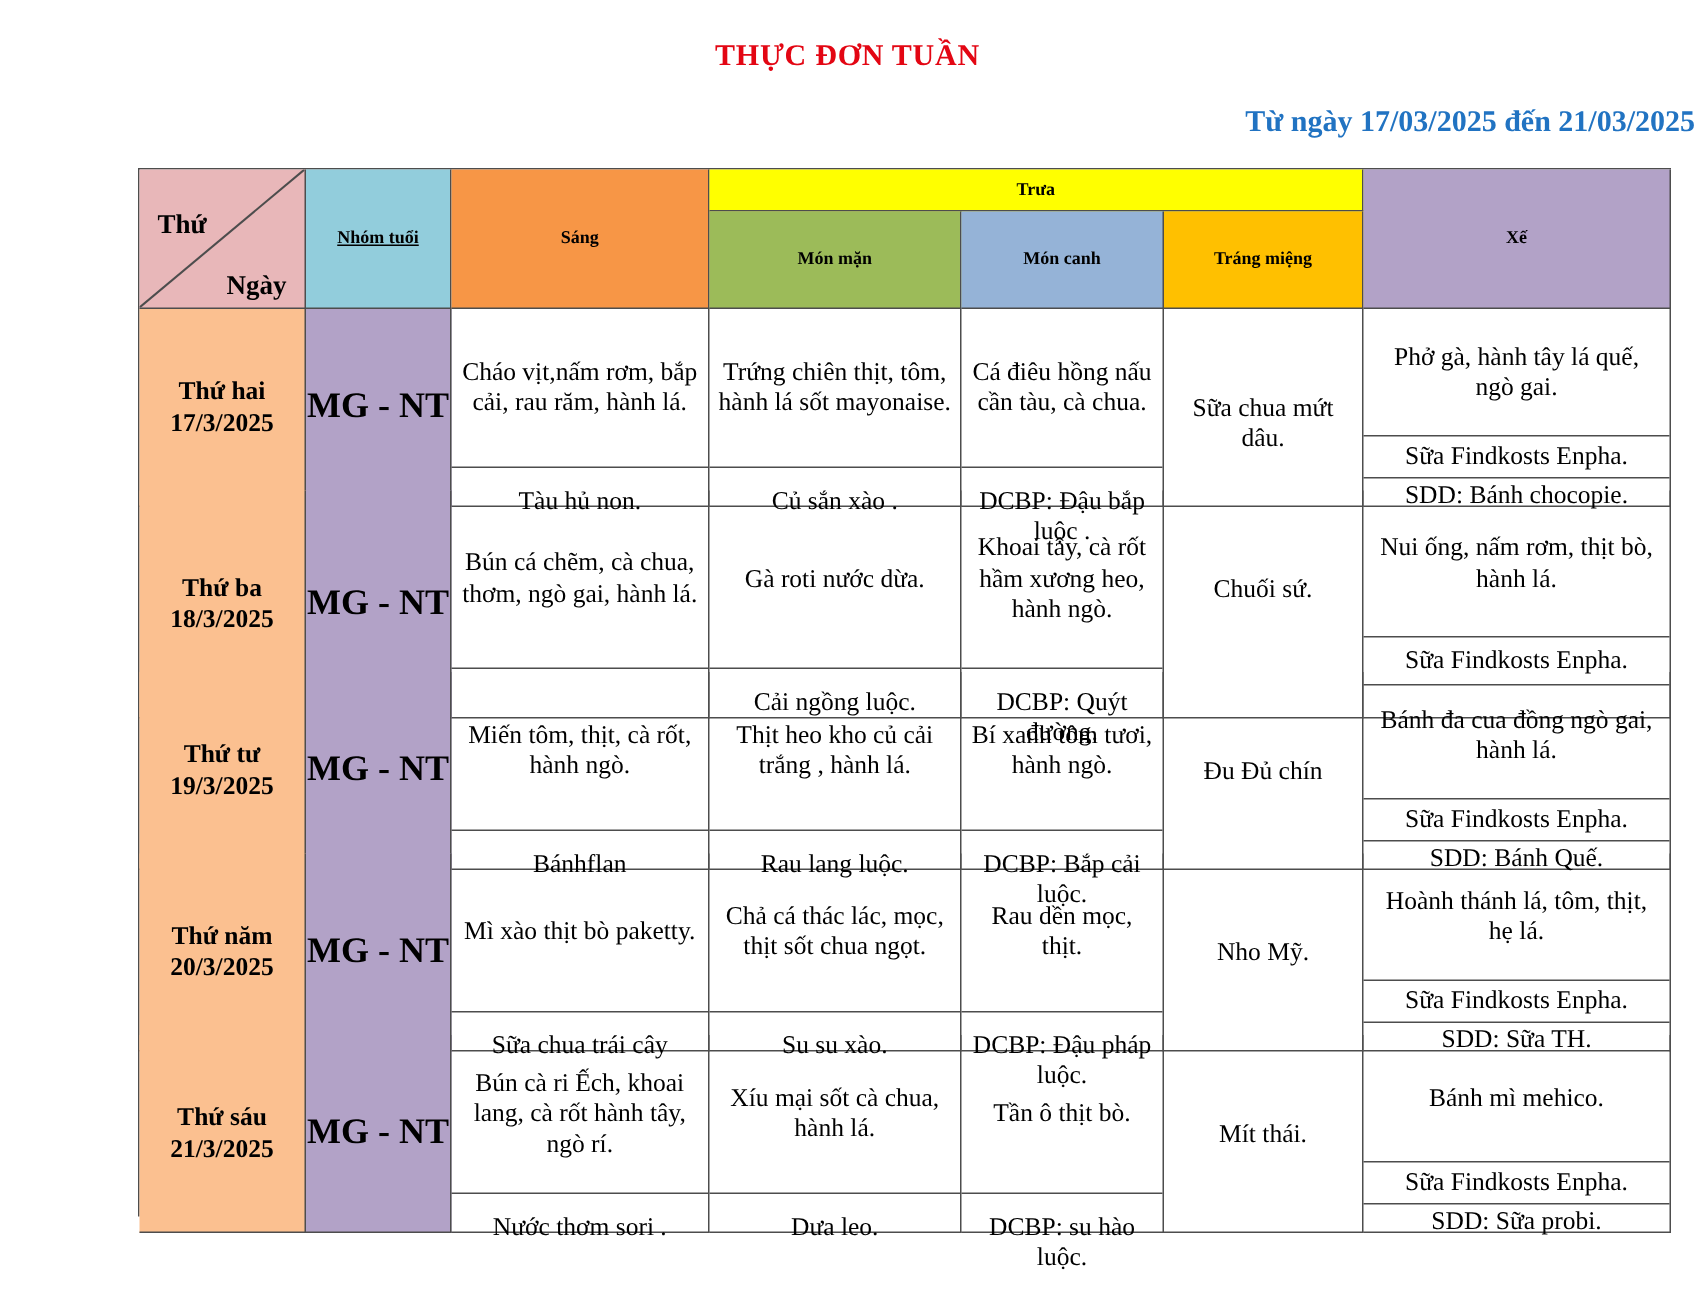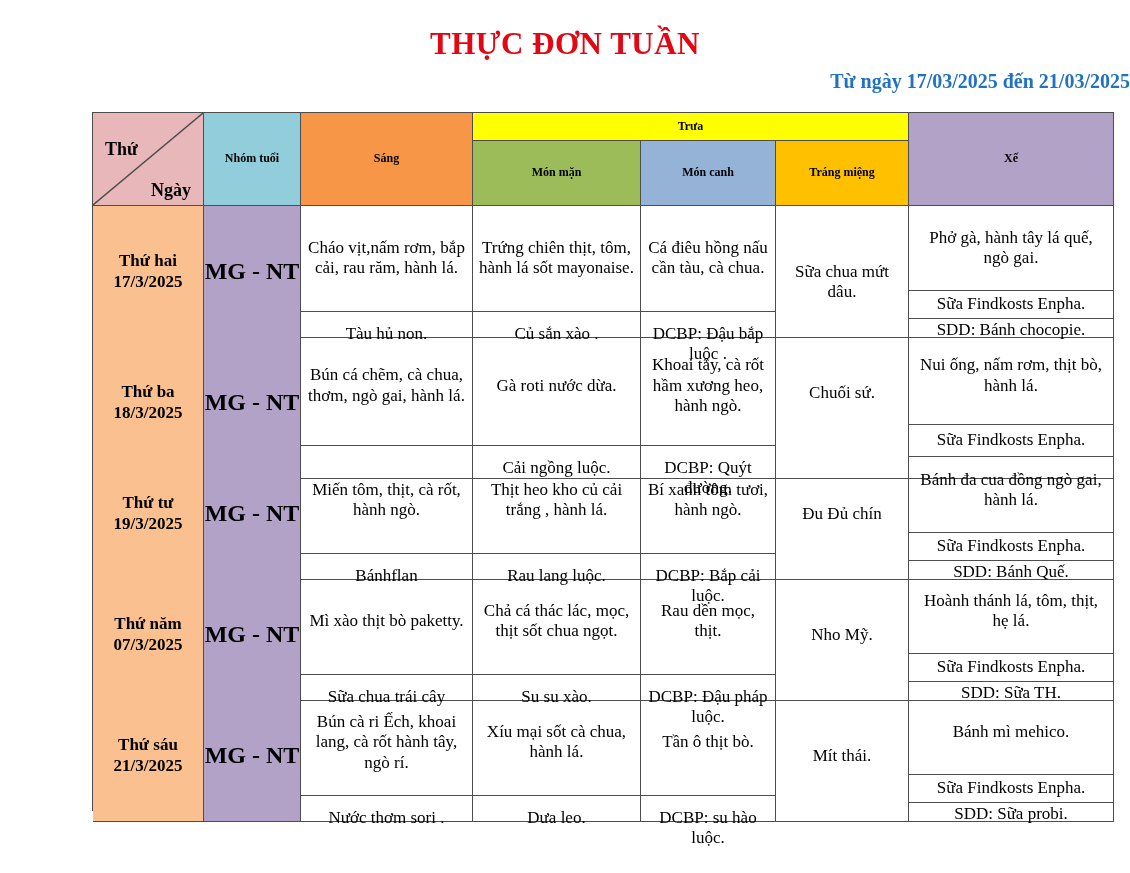--- a/index.html
+++ b/index.html
@@ -6,40 +6,40 @@
     --line:#4d4d4d;
     --cols:111px 97px 172px 168px 135px 133px 205px;
   }
   html,body{margin:0;padding:0;background:#fff;}
   .page{
     position:relative;width:1130px;height:873px;background:#ffffff;
     font-family:"Liberation Serif","DejaVu Serif",serif;color:#000;overflow:hidden;
   }
   .title{
     position:absolute;top:26px;left:0;width:100%;text-align:center;
-    font-size:31px;font-weight:bold;color:#e30613;letter-spacing:.5px;
+    font-size:20px;font-weight:bold;color:#e30613;letter-spacing:.5px;
   }
   .subtitle{
     position:absolute;top:70px;left:0;width:100%;text-align:right;
     font-size:20px;font-weight:bold;color:#2173c2;
   }
   .menu-table{
     position:absolute;left:92px;top:112px;width:1021px;
     border-left:1px solid var(--line);border-top:1px solid var(--line);
   }
   .cell{border-right:1px solid var(--line);border-bottom:1px solid var(--line);box-sizing:border-box;}
   
   .hdr-grid{display:grid;grid-template-columns:var(--cols);grid-template-rows:28px 65px;}
   .hdr{display:flex;align-items:center;justify-content:center;text-align:center;
        font-weight:bold;font-size:12px;line-height:1.15;}
   .corner{grid-row:1/3;grid-column:1;position:relative;background:#e8b7b9;}
   .corner svg{position:absolute;left:0;top:0;width:100%;height:100%;display:block;}
   .corner .t1{position:absolute;top:26px;left:12px;font-weight:bold;font-size:18px;}
   .corner .t2{position:absolute;bottom:4px;right:12px;font-weight:bold;font-size:18px;}
-  .hdr-age{grid-row:1/3;grid-column:2;background:#92cddc;padding:16px 14px;}
+  .hdr-age{grid-row:1/3;grid-column:2;background:#92cddc;padding:16px 14px;text-decoration:underline;}
   .hdr-morning{grid-row:1/3;grid-column:3;background:#f79646;}
   .hdr-lunch{grid-row:1;grid-column:4/7;background:#ffff00;}
   .hdr-main{grid-row:2;grid-column:4;background:#9cbb59;}
   .hdr-soup{grid-row:2;grid-column:5;background:#95b3d7;}
   .hdr-dessert{grid-row:2;grid-column:6;background:#ffc000;}
   .hdr-afternoon{grid-row:1/3;grid-column:7;background:#b2a2c7;}
   
   .row{display:grid;grid-template-columns:var(--cols);height:121px;}
   .day-cell{background:#fbc090;display:flex;flex-direction:column;align-items:center;
             justify-content:center;font-weight:bold;font-size:17px;line-height:1.25;text-align:center;}
@@ -157,21 +157,21 @@
     <div class="cell snack-cell">
       <div class="s s1">Bánh đa cua đồng ngò gai, hành lá.</div>
       <div class="s s2">Sữa Findkosts Enpha.</div>
       <div class="s s3">SDD: Bánh Quế.</div>
     </div>
   </div>
 
   <div class="row">
     <div class="cell day-cell">
       <div>Thứ năm</div>
-      <div>07/3/2025</div>
+      <div>20/3/2025</div>
     </div>
     <div class="cell group-cell">MG - NT</div>
     <div class="cell split-cell">
       <div class="sub top">Mì xào thịt bò paketty.</div>
       <div class="sub bottom">Sữa chua trái cây</div>
     </div>
     <div class="cell split-cell">
       <div class="sub top">Chả cá thác lác, mọc, thịt sốt chua ngọt.</div>
       <div class="sub bottom">Su su xào.</div>
     </div>

